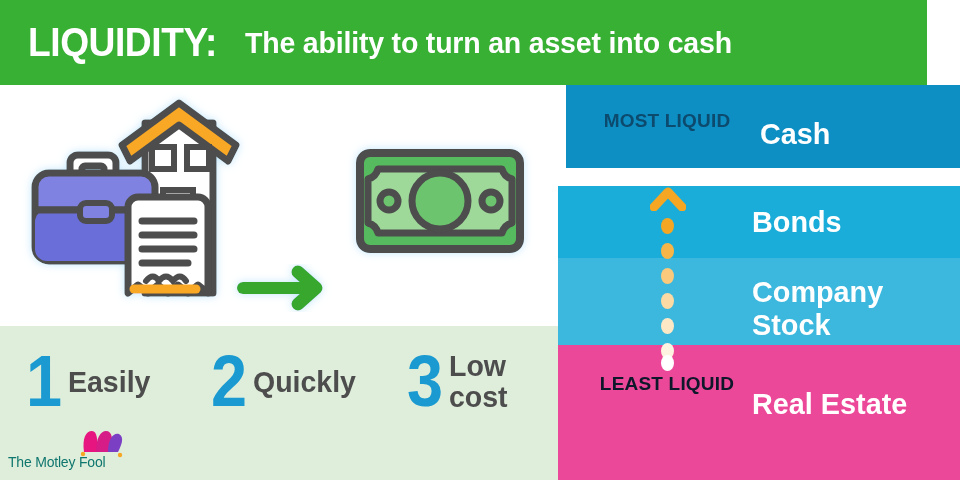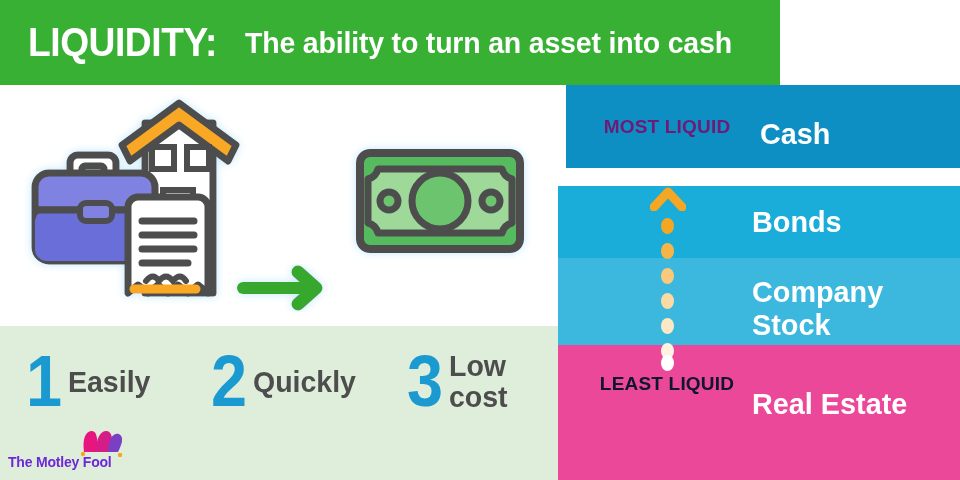--- a/index.html
+++ b/index.html
@@ -1,20 +1,20 @@
 <!DOCTYPE html>
 <html><head>
 <meta charset="utf-8">
 <style>
   html,body{margin:0;padding:0;background:#fff;}
   body{width:960px;height:480px;overflow:hidden;font-family:"Liberation Sans",sans-serif;}
   #stage{position:relative;width:960px;height:480px;background:#ffffff;}
 
   
-  .header{position:absolute;left:0;top:0;width:780px;height:85px;background:#38b033;}
+  .header{position:absolute;left:0;top:0;width:927px;height:85px;background:#38b033;}
   .header-inner{position:absolute;left:28px;top:0;height:85px;display:flex;align-items:center;gap:14px;}
   .head-kw{color:#ffffff;font-weight:bold;font-size:40px;letter-spacing:-0.5px;
            font-family:"Liberation Sans",sans-serif;transform:scaleX(0.93);transform-origin:left center;}
   .head-sub{color:#ffffff;font-weight:bold;font-size:30px;letter-spacing:-0.2px;
             transform:scaleX(0.95);transform-origin:left center;}
 
   
   .left-white{position:absolute;left:0;top:85px;width:558px;height:241px;background:#ffffff;}
   .left-green{position:absolute;left:0;top:326px;width:558px;height:154px;background:#dfeedb;}
 
@@ -27,31 +27,31 @@
   .step-num{color:#1a9ad1;font-weight:bold;font-size:72px;line-height:66px;
             transform:scaleX(0.9);transform-origin:center;}
   .step-lab{color:#4d4d4d;font-weight:bold;font-size:30px;line-height:31px;margin-left:4px;
             transform:scaleX(0.95);transform-origin:left center;}
   .step-lab.two-line{max-width:86px;}
   .gap1{width:54px;}
   .gap2{width:44px;}
 
   
   .logo{position:absolute;left:8px;top:432px;width:150px;height:42px;}
-  .logo-text{position:absolute;left:0;top:22px;font-size:14px;font-weight:bold;color:#6d28d9;
+  .logo-text{position:absolute;left:0;top:22px;font-size:14px;font-weight:normal;color:#0f766e;
              letter-spacing:-0.2px;}
 
   
   .ladder{position:absolute;left:558px;top:85px;width:402px;height:395px;}
   .band{position:absolute;left:0;width:402px;}
   .band-label{position:absolute;left:194px;color:#ffffff;font-weight:bold;font-size:30px;
               line-height:33px;transform:scaleX(0.96);transform-origin:left center;}
   .edge-label{position:absolute;width:140px;text-align:center;font-weight:bold;font-size:19px;
               line-height:22px;letter-spacing:0.2px;}
-  .most{left:39px;top:31px;color:#701a75;}
+  .most{left:39px;top:25px;color:#0c4a6e;}
   .least{left:39px;top:288px;color:#0f172a;}
 
   .chev{position:absolute;left:92px;top:100px;width:36px;height:26px;}
   .dot{position:absolute;border-radius:50%;width:13px;height:16px;left:103px;}
 </style>
 </head>
 <body>
 
 <div id="stage">
 

